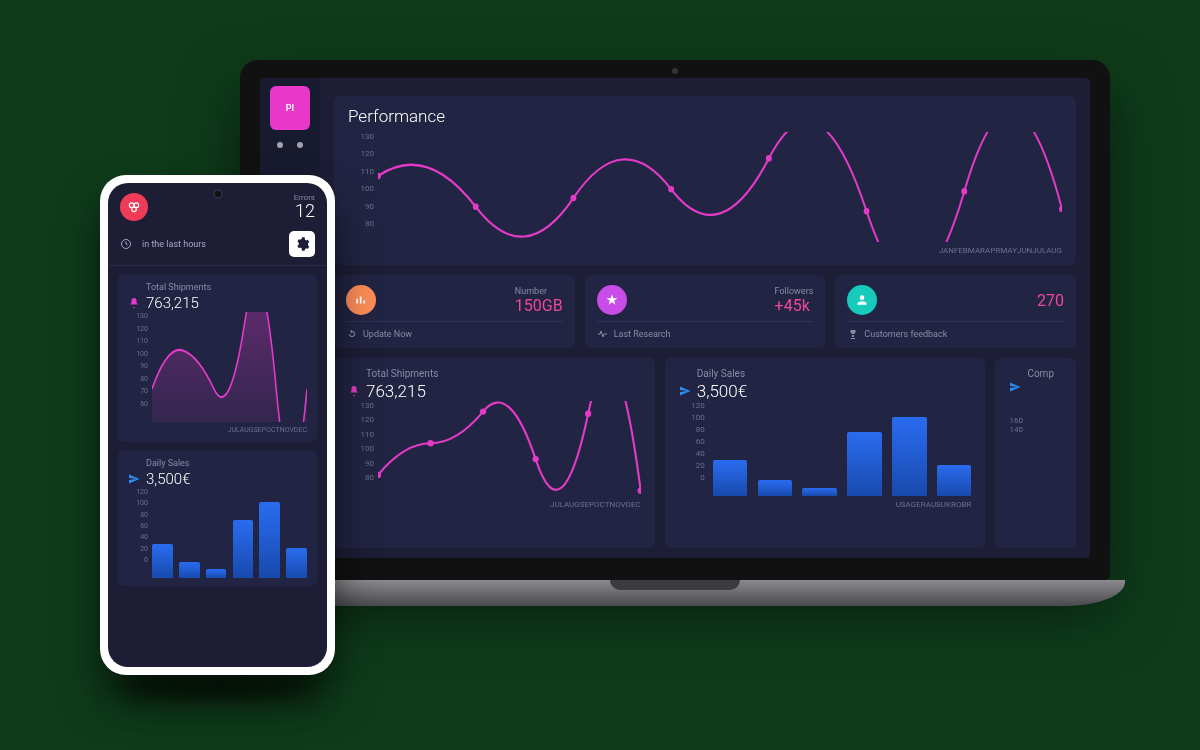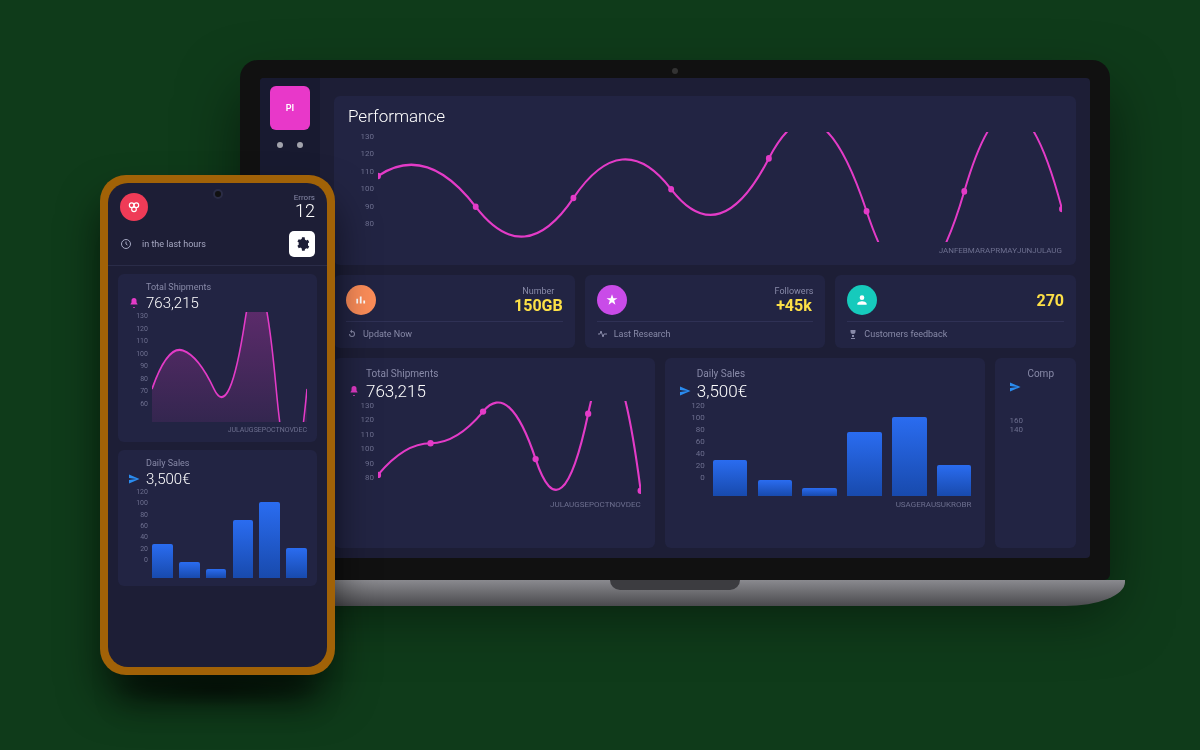--- a/index.html
+++ b/index.html
@@ -36,34 +36,34 @@
   .plot.bars{display:flex;align-items:flex-end;gap:4%;padding-bottom:0;padding-left:34px}
   .bar{flex:1;background:linear-gradient(180deg,#2a6cf0,#184aad);border-radius:2px 2px 0 0}
 
   .stat-row{display:flex;gap:10px}
   .stat{flex:1;background:#222443;border-radius:6px;padding:10px 12px 8px;display:flex;flex-direction:column;gap:6px}
   .stat-top{display:flex;justify-content:space-between;align-items:center}
   .stat-icon{width:30px;height:30px;border-radius:50%;display:flex;align-items:center;justify-content:center;color:#fff}
   .stat-icon.orange{background:#fc8d59}
   .stat-icon.violet{background:#c94be8}
   .stat-icon.teal{background:#16cabc}
-  .stat-rt{text-align:center}
+  .stat-rt{text-align:left}
   .stat-label{font-size:9px;color:#888aa8}
-  .stat-val{font-size:16px;font-weight:700;color:#fde047}
+  .stat-val{font-size:16px;font-weight:400;color:#ec4899}
   .stat-foot{border-top:1px solid #2f3155;padding-top:6px;font-size:9px;color:#888aa8;display:flex;align-items:center;gap:5px}
 
   .chart-row{display:flex;gap:10px;flex:1}
   .chart-row .panel{flex:1}
 
   
   .ic{width:12px;height:12px;display:inline-block;vertical-align:middle}
   .ic svg{width:100%;height:100%;display:block}
 
   
-  .phone{position:absolute;left:100px;top:175px;width:235px;height:500px;background:#a16207;border-radius:26px;padding:8px;box-shadow:0 25px 40px rgba(0,0,0,.55),0 50px 30px -25px rgba(0,0,0,.35)}
+  .phone{position:absolute;left:100px;top:175px;width:235px;height:500px;background:#ffffff;border-radius:26px;padding:8px;box-shadow:0 25px 40px rgba(0,0,0,.55),0 50px 30px -25px rgba(0,0,0,.35)}
   .phone-screen{width:100%;height:100%;background:#1d1e36;border-radius:20px;overflow:hidden;color:#d6d7e3;display:flex;flex-direction:column}
   .ph-top{display:flex;justify-content:space-between;align-items:flex-start;padding:10px 12px 4px}
   .logo{width:28px;height:28px;border-radius:50%;background:#ef3b57;display:flex;align-items:center;justify-content:center}
   .cam-dot{position:absolute;top:14px;left:50%;transform:translateX(-50%);width:10px;height:10px;border-radius:50%;background:#111;border:2px solid #2a2c45}
   .err-box{text-align:right}
   .err-lab{font-size:8px;color:#888aa8}
   .err-val{font-size:18px;font-weight:300;color:#fff;line-height:1}
   .gear-row{display:flex;align-items:center;justify-content:space-between;padding:6px 12px 8px;border-bottom:1px solid #2a2c48}
   .gear-row .txt{font-size:9px;color:#a6a8c2;display:flex;align-items:center;gap:10px}
   .gear{width:26px;height:26px;background:#fff;border-radius:5px;display:flex;align-items:center;justify-content:center}

